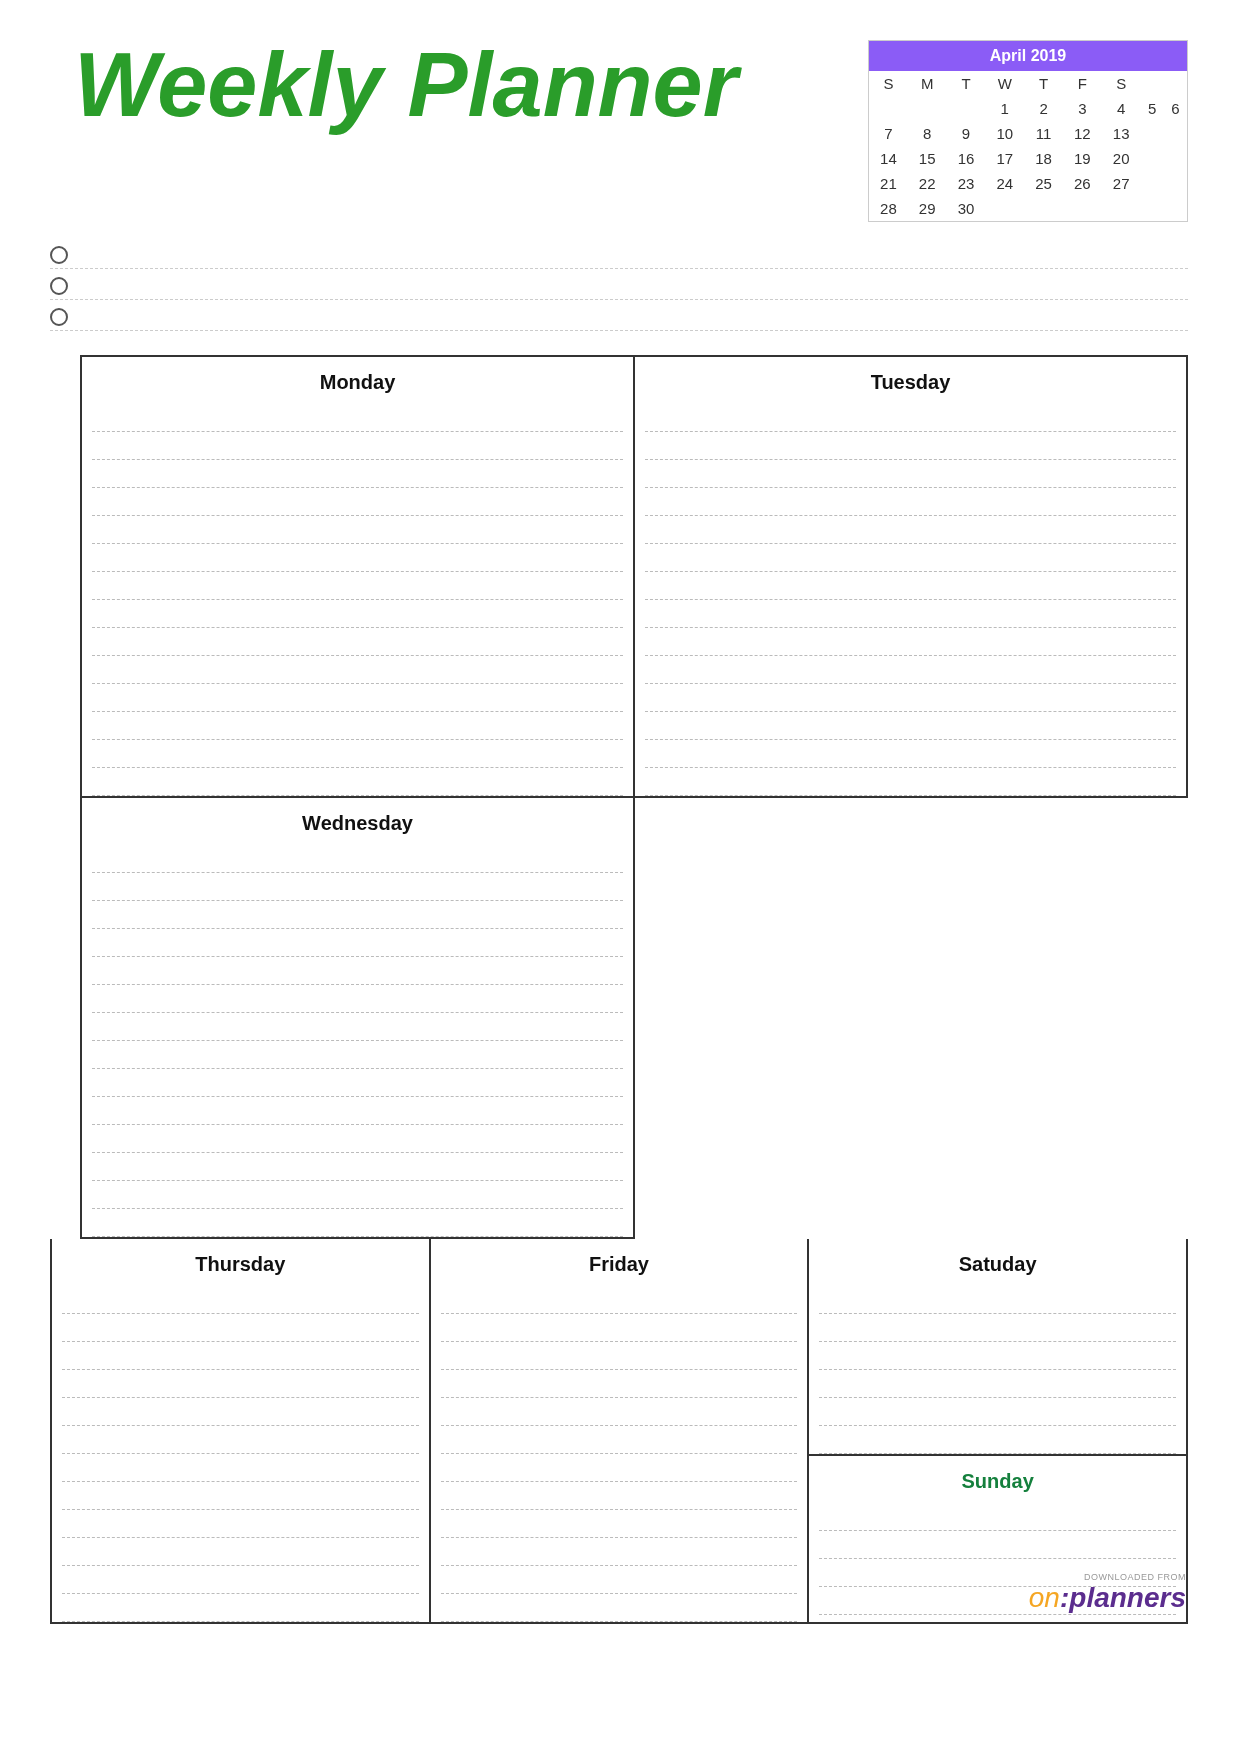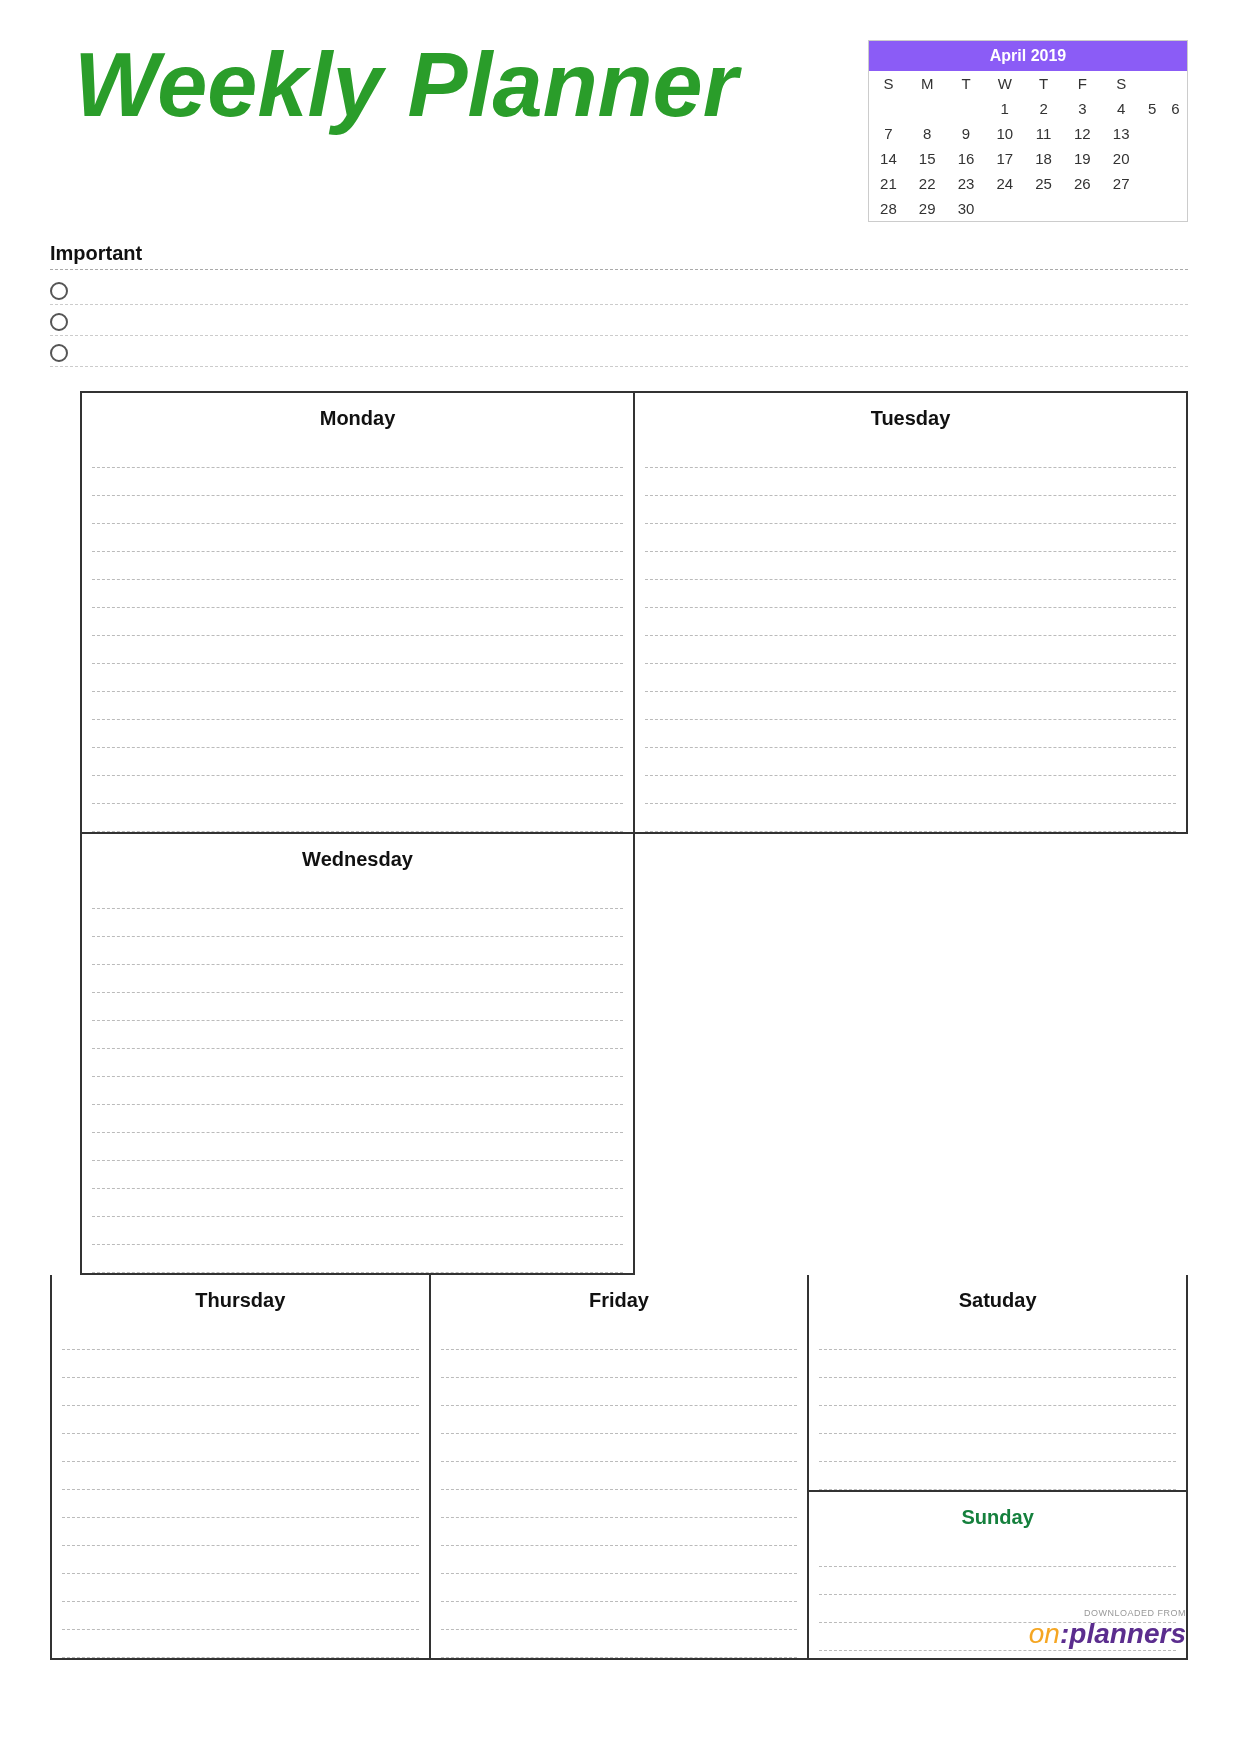--- a/index.html
+++ b/index.html
@@ -249,21 +249,20 @@
             <td></td>
             <td></td>
             <td></td>
           </tr>
         </tbody>
     </table>
   </div>
 </div>
 
 <div class="important-section">
-  <div class="important-label">Important</div>
   <div id="important-items">
       <div class="important-item">
         <div class="circle-icon"></div>
       </div>
       <div class="important-item">
         <div class="circle-icon"></div>
       </div>
       <div class="important-item">
         <div class="circle-icon"></div>
       </div>

